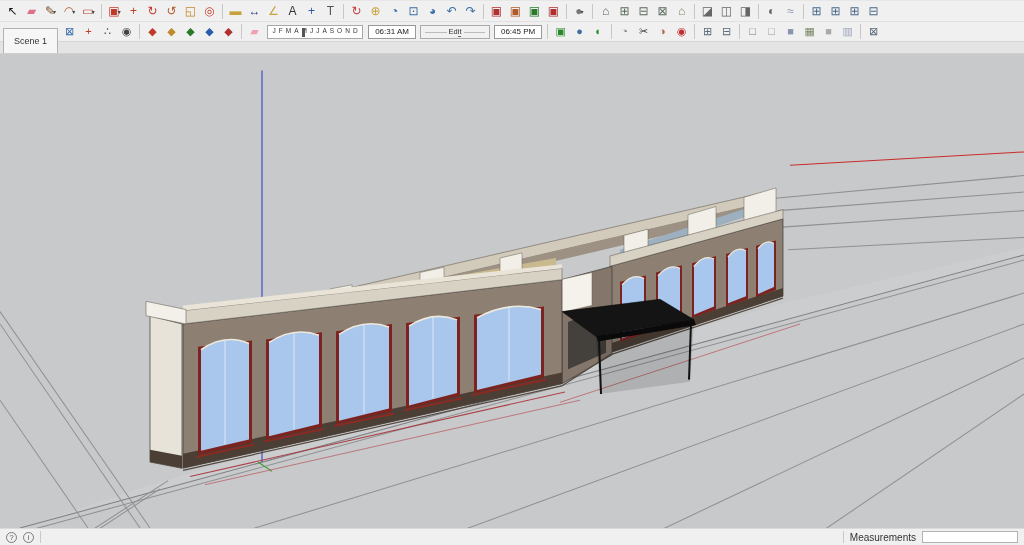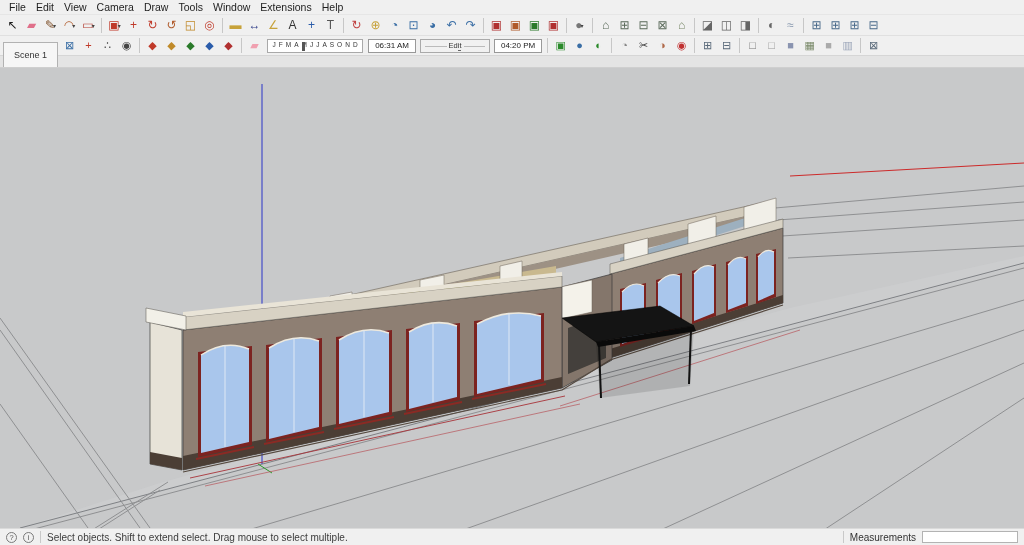--- a/index.html
+++ b/index.html
@@ -57,31 +57,20 @@
   .sb-spacer { flex:1 1 auto; }
   .sb-sep { width:1px; height:12px; background:#c9c9c9; }
   .measure-label { font-size:10px; color:#333; }
   .measure-input { width:96px; height:12px; border:1px solid #b3b3b3; background:#fff; font-size:9px; padding:0 2px; }
 </style>
 </head>
 <body>
 
 <div class="app">
 
-  <div class="menubar">
-      <div class="menu-item">File</div>
-      <div class="menu-item">Edit</div>
-      <div class="menu-item">View</div>
-      <div class="menu-item">Camera</div>
-      <div class="menu-item">Draw</div>
-      <div class="menu-item">Tools</div>
-      <div class="menu-item">Window</div>
-      <div class="menu-item">Extensions</div>
-      <div class="menu-item">Help</div>
-    </div>
 
   <div class="toolbar" id="toolbar-row-1">
       <div class="tb-btn">
         <span class="tb-glyph" style="color: rgb(26, 26, 26);">↖</span>
       </div>
       <div class="tb-btn">
         <span class="tb-glyph" style="color: rgb(224, 112, 138);">▰</span>
       </div>
       <div class="tb-btn">
         <span class="tb-glyph" style="color: rgb(122, 74, 34);">✎</span>
@@ -280,21 +269,21 @@
         <span>S</span>
         <span>O</span>
         <span>N</span>
         <span>D</span>
       </div>
     <div class="time-field">06:31 AM</div>
     <div class="noon-slider">
       <span class="noon-handle"></span>
       <span class="noon-label">Edit</span>
     </div>
-    <div class="time-field">04:20 PM</div>
+    <div class="time-field">06:45 PM</div>
 
     <div class="toolbar" id="tb2-right" style="padding:0;height:100%;">
         <div class="tb-sep"></div>
         <div class="tb-btn">
           <span class="tb-glyph" style="color: rgb(42, 138, 42);">▣</span>
         </div>
         <div class="tb-btn">
           <span class="tb-glyph" style="color: rgb(58, 110, 165);">●</span>
         </div>
         <div class="tb-btn">
@@ -500,20 +489,19 @@
         </g>
 
       </g>
     </svg>
   </div>
 
   <div class="statusbar">
     <div class="sb-icon">?</div>
     <div class="sb-icon">i</div>
     <div class="sb-sep"></div>
-    <span>Select objects. Shift to extend select. Drag mouse to select multiple.</span>
     <div class="sb-spacer"></div>
     <div class="sb-sep"></div>
     <span class="measure-label">Measurements</span>
     <input class="measure-input" value="" style="">
   </div>
 
 </div>
 
 </body></html>

